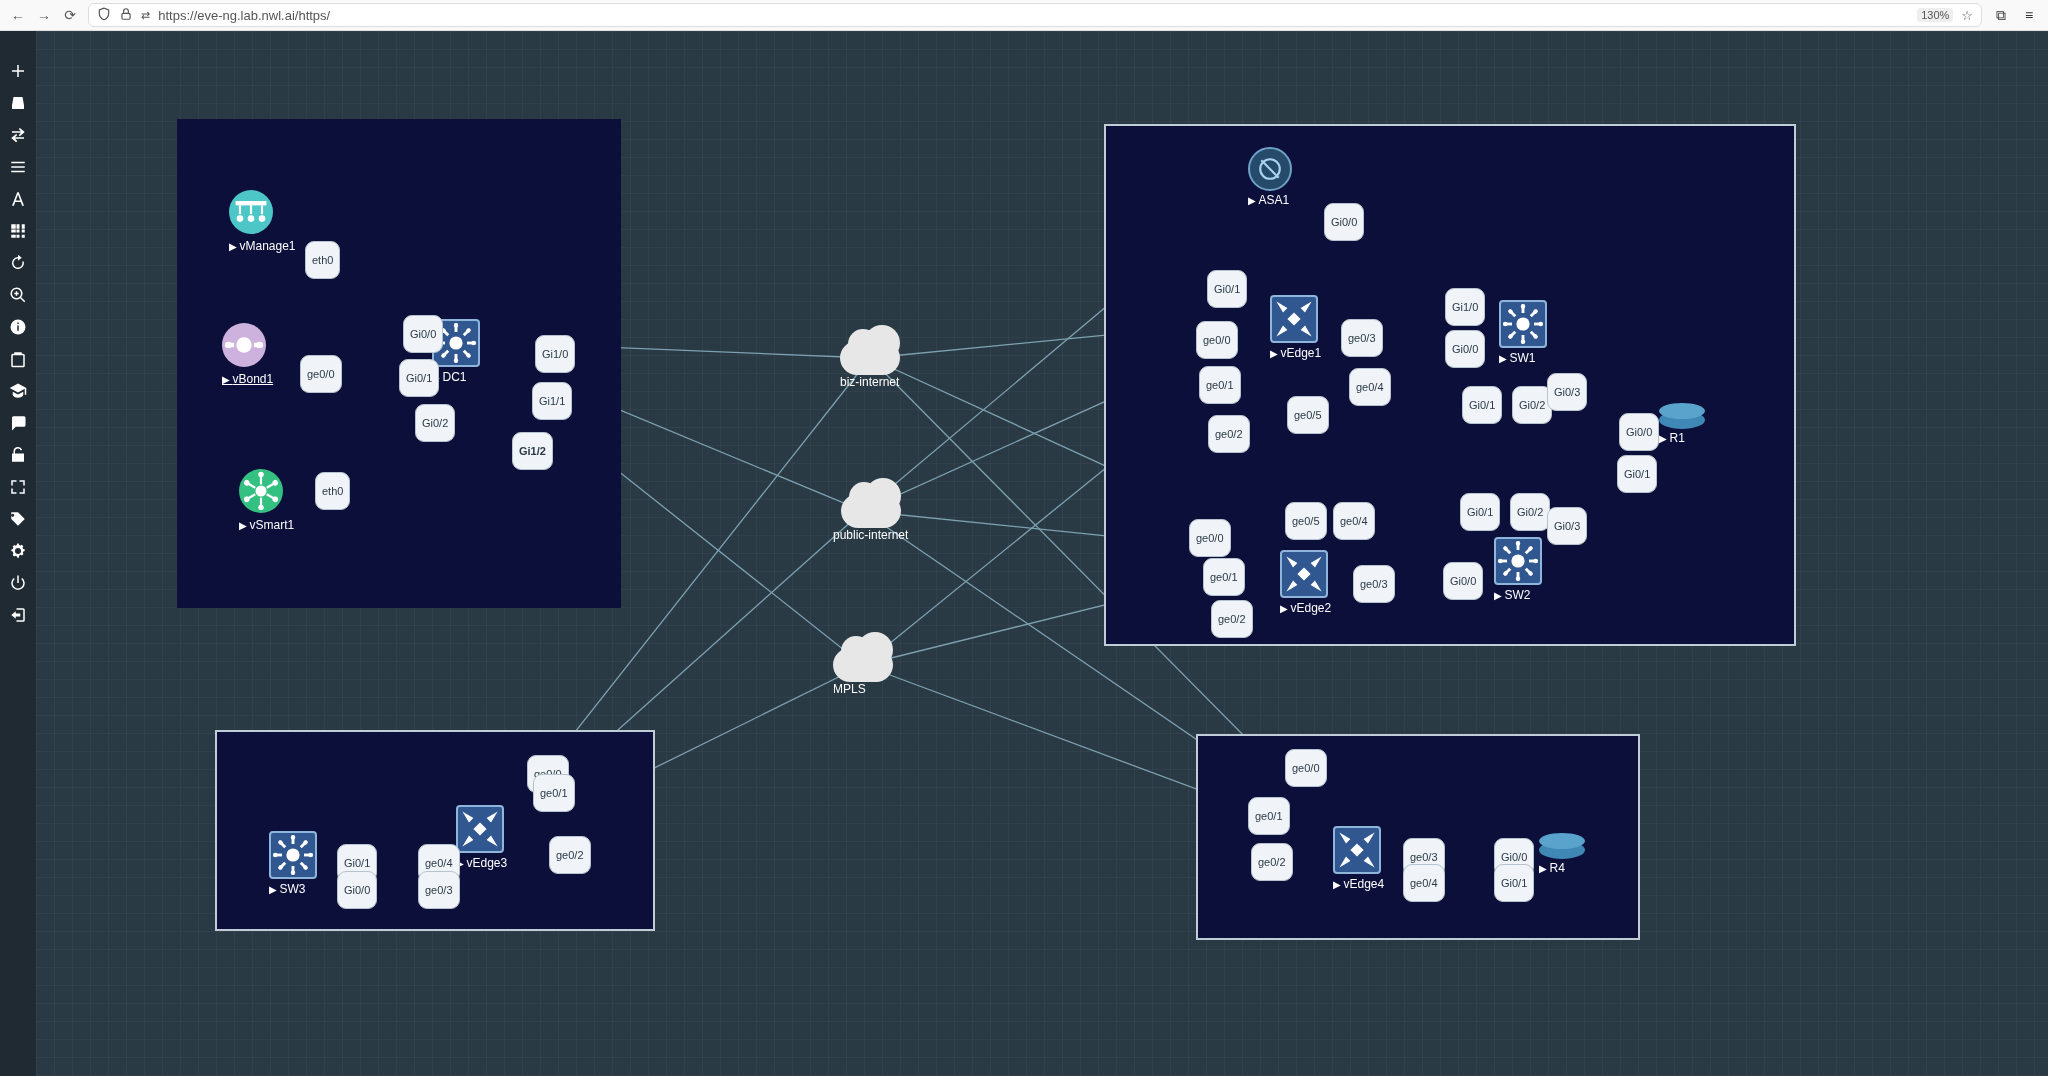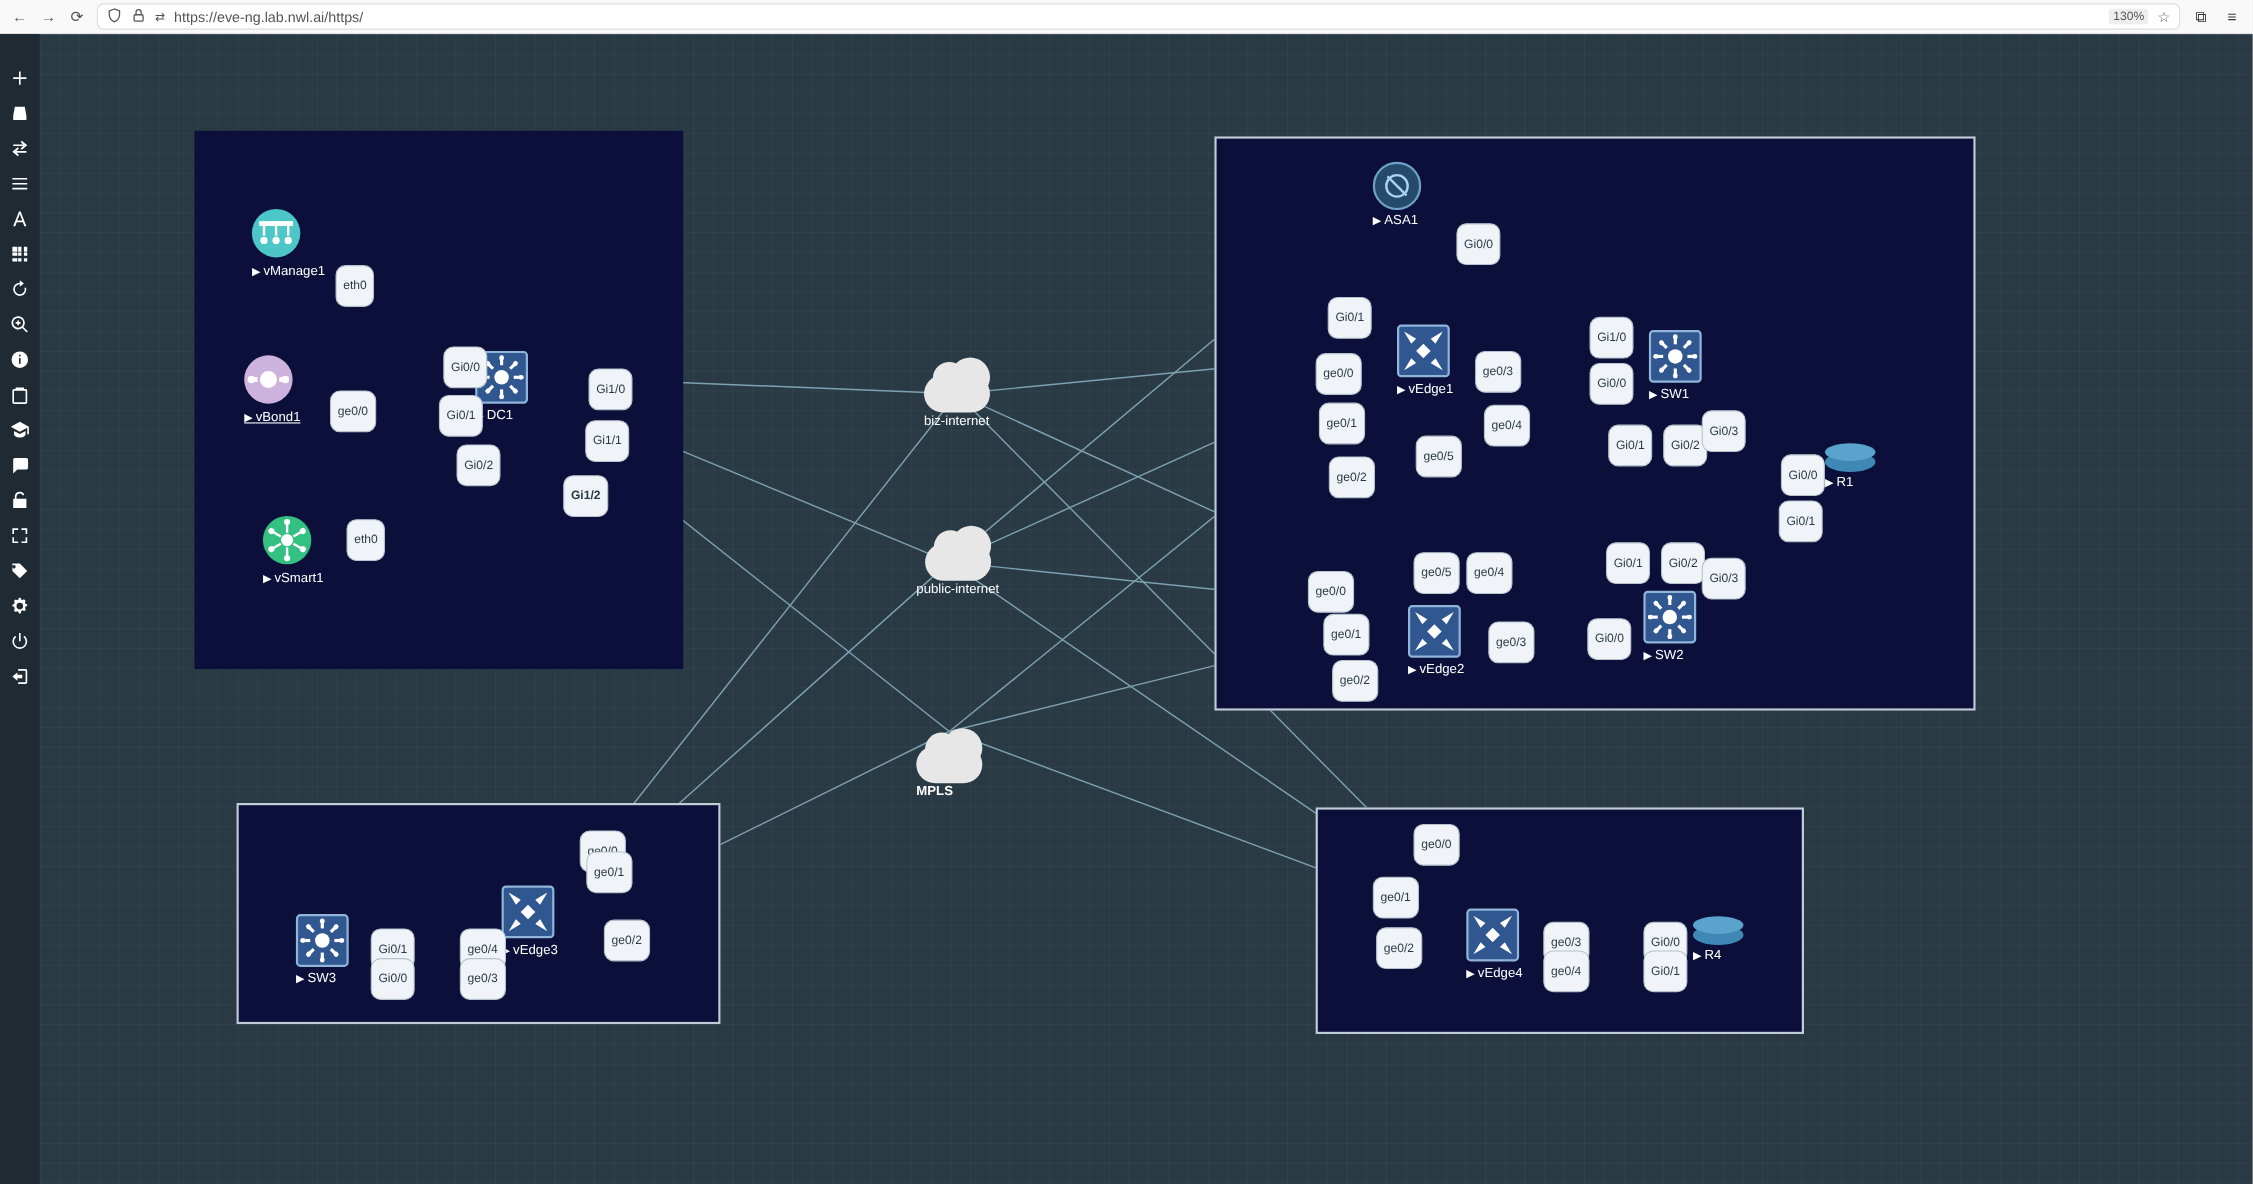--- a/index.html
+++ b/index.html
@@ -221,21 +221,21 @@
     <div class="zone framed" style="left: 215px; top: 699px; width: 436px; height: 197px;"></div>
     <div class="zone framed" style="left: 1196px; top: 703px; width: 440px; height: 202px;"></div>
     <div class="cloud" style="left: 840px; top: 310px;">
       <div class="cloud-shape"></div>
                <div class="label">biz-internet</div>
     </div>
     <div class="cloud" style="left: 833px; top: 463px;">
       <div class="cloud-shape"></div>
                <div class="label">public-internet</div>
     </div>
-    <div class="cloud" style="left: 833px; top: 647px; font-weight: bold;">
+    <div class="cloud" style="left: 833px; top: 617px;">
       <div class="cloud-shape"></div>
                <div class="label">MPLS</div>
     </div>
     <div class="node" style="left: 229px; top: 159px;"><div class="icon-box circle teal">
         <svg viewBox="0 0 40 40">
           <g fill="#fff">
             <rect x="6" y="10" width="28" height="4"></rect>
       <rect x="19" y="10" width="2" height="12"></rect>
             <rect x="9" y="14" width="2" height="8"></rect>
             <rect x="29" y="14" width="2" height="8"></rect>

